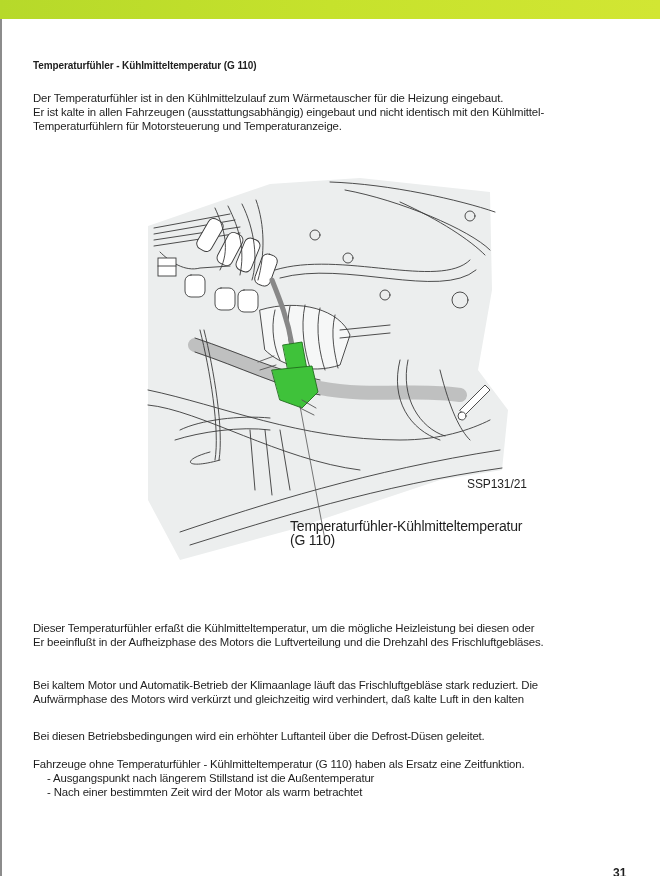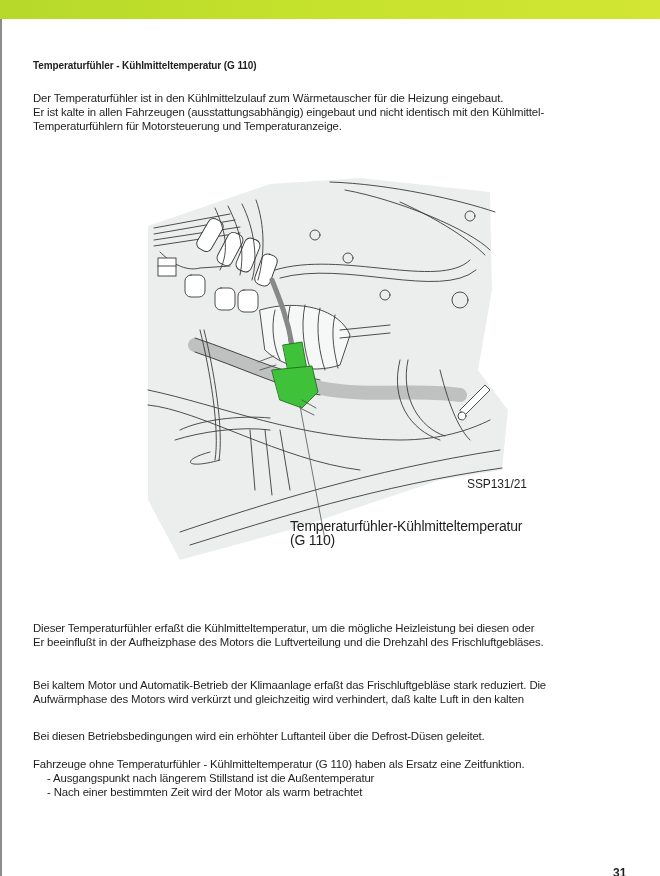--- a/index.html
+++ b/index.html
@@ -140,21 +140,21 @@
   <div>Temperaturfühler-Kühlmitteltemperatur</div>
   <div>(G 110)</div>
 </div>
 
 <div class="para" id="p1">
   <div>Dieser Temperaturfühler erfaßt die Kühlmitteltemperatur, um die mögliche Heizleistung bei diesen oder</div>
   <div>Er beeinflußt in der Aufheizphase des Motors die Luftverteilung und die Drehzahl des Frischluftgebläses.</div>
 </div>
 
 <div class="para" id="p2">
-  <div>Bei kaltem Motor und Automatik-Betrieb der Klimaanlage erfaßt das Frischluftgebläse stark reduziert. Die</div>
+  <div>Bei kaltem Motor und Automatik-Betrieb der Klimaanlage läuft das Frischluftgebläse stark reduziert. Die</div>
   <div>Aufwärmphase des Motors wird verkürzt und gleichzeitig wird verhindert, daß kalte Luft in den kalten</div>
 </div>
 
 <div class="para" id="p3">
   <div>Bei diesen Betriebsbedingungen wird ein erhöhter Luftanteil über die Defrost-Düsen geleitet.</div>
 </div>
 
 <div class="para" id="p4">
   <div>Fahrzeuge ohne Temperaturfühler - Kühlmitteltemperatur (G 110) haben als Ersatz eine Zeitfunktion.</div>
   <div class="bullet">-  Ausgangspunkt nach längerem Stillstand ist die Außentemperatur</div>

